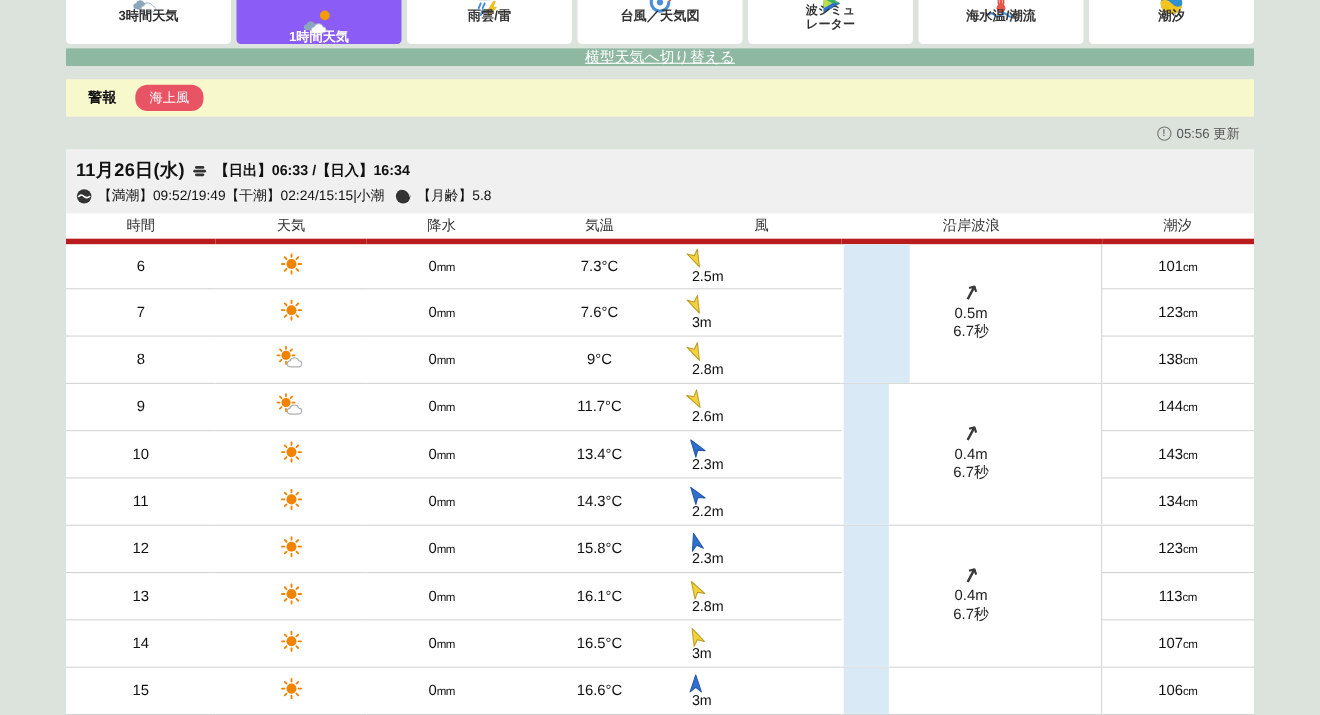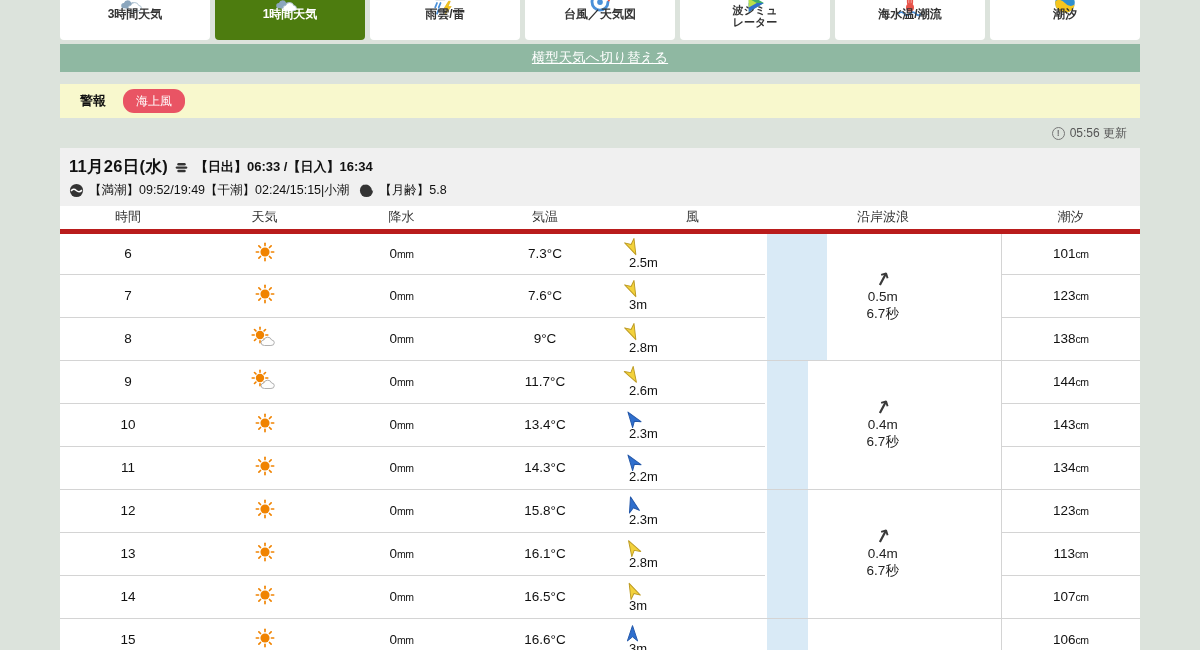--- a/index.html
+++ b/index.html
@@ -14,26 +14,26 @@
 
   
   .tabs { display:flex; gap:5px; }
   .tab {
     flex:1; background:#fff; border-radius:0 0 4px 4px; height:40px;
     overflow:hidden; display:flex; flex-direction:column; align-items:center;
     cursor:pointer;
   }
   .tab .ticon { height:18px; margin-top:-13px; }
   .tab .tlabel { font-size:12px; font-weight:bold; color:#333; text-align:center; line-height:1.05; margin-top:3px; white-space:pre-line; }
-  .tab.selected { background:#4d7c0f; }
+  .tab.selected { background:#8b5cf6;justify-content:flex-end; }
   .tab.selected .tlabel { color:#fff; }
   .tab.twolines .tlabel { font-size:11px; margin-top:0; }
 
   
-  .switchbar { margin-top:4px; background:#8fb8a2; height:28px; display:flex; align-items:center; justify-content:center; }
+  .switchbar { margin-top:4px; background:#8fb8a2; height:16px; display:flex; align-items:center; justify-content:center; }
   .switchbar a { color:#fff; font-size:13.5px; text-decoration:underline; cursor:pointer; }
 
   
   .warnbar { margin-top:12px; background:#f8f8cd; height:34px; display:flex; align-items:center; padding-left:20px; }
   .warnlabel { font-weight:bold; font-size:13px; margin-right:17px; }
   .badge { background:#e95464; color:#fff; font-size:12px; border-radius:11px; padding:3.5px 13px; cursor:pointer; }
 
   
   .updateline { height:30px; display:flex; align-items:center; justify-content:flex-end; padding-right:13px; font-size:12px; color:#555; gap:5px; }
   .infoicon { width:13px; height:13px; border:1.3px solid #777; border-radius:50%; display:inline-flex; align-items:center; justify-content:center; font-size:9px; font-weight:bold; color:#777; line-height:1; }

